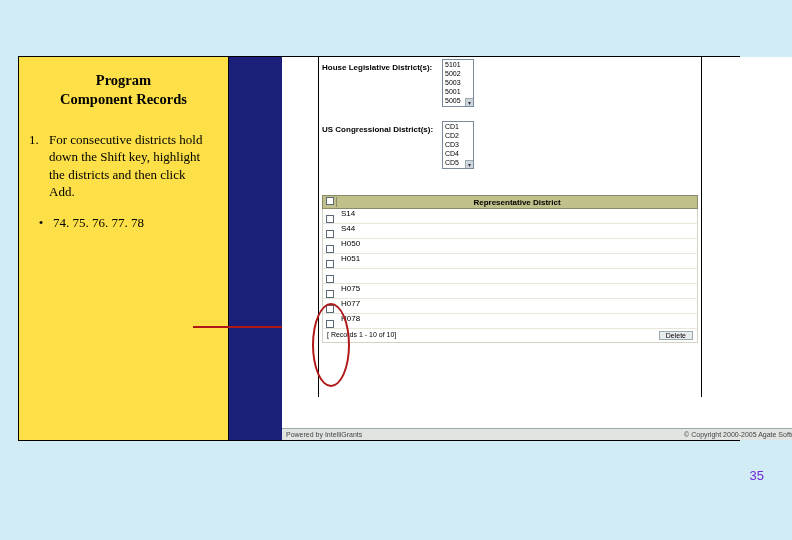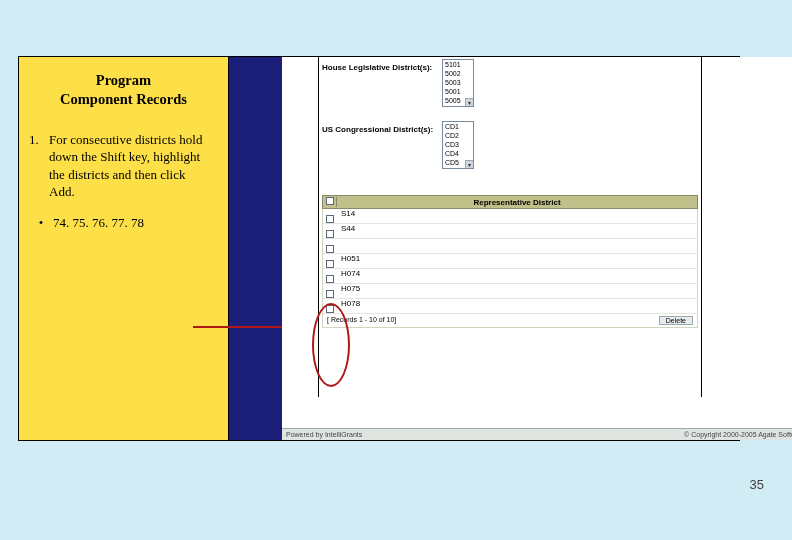--- a/index.html
+++ b/index.html
@@ -145,23 +145,23 @@
   .circle {
     position: absolute;
     left: 293px; top: 246px;
     width: 38px; height: 84px;
     border: 2px solid #b01818;
     border-radius: 50%;
   }
 
   .pagenum {
     position: absolute;
-    right: 28px; bottom: 48px;
+    right: 28px; bottom: 57px;
     font-size: 13px;
-    color: #404040;
+    color: #6d28d9;
   }
 </style>
 </head>
 <body>
 
 <div class="slide">
 
   <div class="left-panel">
     <div class="title">
       <span>Program</span><br>
@@ -220,32 +220,36 @@
         <div class="row">
             <div class="c1"><span class="cbox"></span></div>
             <div class="c2">S14</div>
           </div>
         <div class="row">
             <div class="c1"><span class="cbox"></span></div>
             <div class="c2">S44</div>
           </div>
         <div class="row">
             <div class="c1"><span class="cbox"></span></div>
+            <div class="c2">H050</div>
           </div>
         <div class="row">
             <div class="c1"><span class="cbox"></span></div>
             <div class="c2">H051</div>
           </div>
         <div class="row">
             <div class="c1"><span class="cbox"></span></div>
-            <div class="c2">H074</div>
           </div>
         <div class="row">
             <div class="c1"><span class="cbox"></span></div>
             <div class="c2">H075</div>
+          </div>
+        <div class="row">
+            <div class="c1"><span class="cbox"></span></div>
+            <div class="c2">H077</div>
           </div>
         <div class="row">
             <div class="c1"><span class="cbox"></span></div>
             <div class="c2">H078</div>
           </div>
       </div>
       <div class="t-foot">
         <span>[ Records 1 - 10 of  10]</span>
         <span class="delbtn">Delete</span>
       </div>

